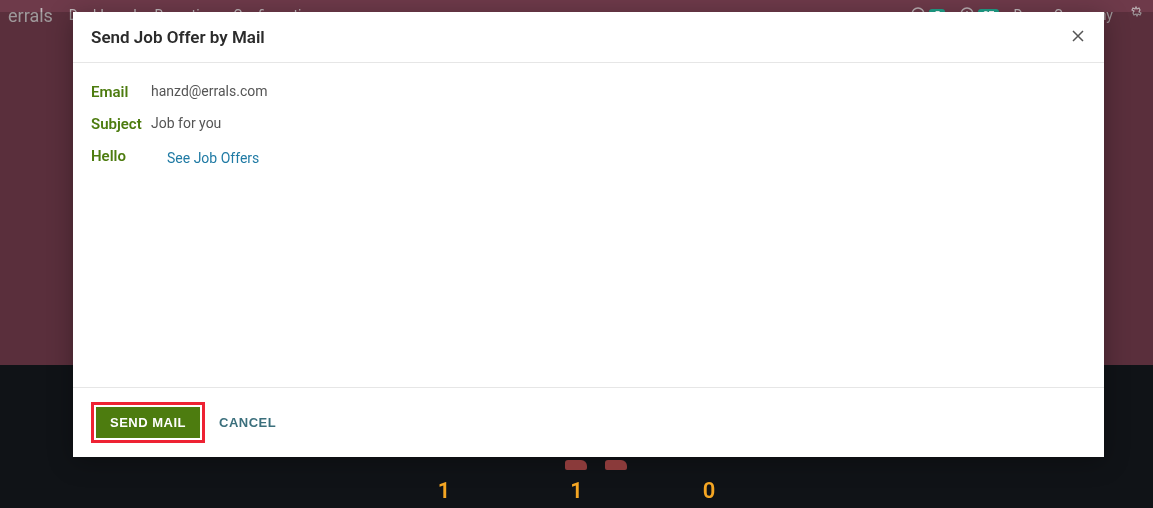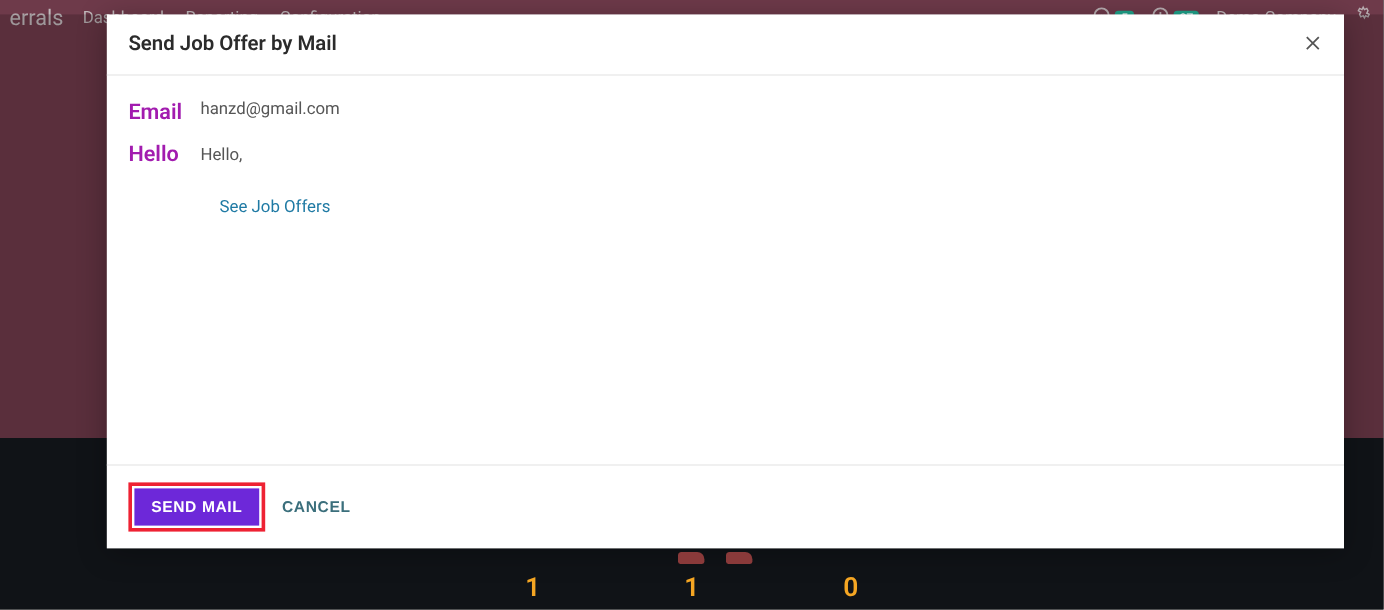--- a/index.html
+++ b/index.html
@@ -44,21 +44,21 @@
     .gear-icon { opacity: 0.8; }
 
     .overlay {
       position: absolute;
       top: 12px; left: 0; right: 0; bottom: 0;
       background: rgba(0,0,0,0.18);
     }
 
     .modal {
       position: absolute;
-      top: 12px; left: 89px;
+      top: 12px; left: 73px;
       width: 1031px; height: 445px;
       background: #fff;
       box-shadow: 0 4px 24px rgba(0,0,0,0.3);
       display: flex;
       flex-direction: column;
     }
     .modal-header {
       padding: 14px 18px;
       border-bottom: 1px solid #e6e6e6;
       display: flex;
@@ -74,44 +74,44 @@
       font-size: 14px;
       color: #555;
     }
     .form-row {
       display: flex;
       align-items: flex-start;
       margin-bottom: 14px;
     }
     .form-label {
       width: 60px;
-      color: #a21caf;
-      font-weight: 600;
-      font-size: 18px;
+      color: #4d7c0f;
+      font-weight: 600;
+      font-size: 15px;
     }
     .form-value { flex: 1; color: #555; }
     .body-content { line-height: 1.6; }
     .body-line1 { margin-bottom: 22px; }
     .body-line2 { margin-bottom: 0; }
     .body-link { color: #1f7aa4; cursor: pointer; margin-left: 16px; }
 
     .modal-footer {
       border-top: 1px solid #e6e6e6;
       padding: 14px 18px;
       display: flex;
       align-items: center;
       gap: 14px;
     }
     .highlight-box {
       border: 3px solid #e23;
       padding: 2px;
       display: inline-block;
     }
     .btn-primary {
-      background: #6d28d9;
+      background: #4d7c0f;
       color: #fff;
       border: none;
       padding: 8px 14px;
       font-size: 13px;
       font-weight: 600;
       letter-spacing: 0.5px;
       cursor: pointer;
     }
     .btn-secondary {
       background: none;
@@ -193,26 +193,29 @@
         <svg width="16" height="16" viewBox="0 0 16 16">
             <path d="M3 3l10 10M13 3L3 13" stroke="#555" stroke-width="1.5"></path>
           </svg>
       </span>
     </button>
   </div>
 
   <div class="modal-body">
     <div class="form-row">
       <span class="form-label">Email</span>
-      <span class="form-value">hanzd@gmail.com</span>
+      <span class="form-value">hanzd@errals.com</span>
+    </div>
+    <div class="form-row">
+      <span class="form-label">Subject</span>
+      <span class="form-value">Job for you</span>
     </div>
     <div class="form-row">
       <span class="form-label">Hello</span>
       <div class="form-value body-content">
-        <div class="body-line1">Hello,</div>
         <div class="body-link">See Job Offers</div>
       </div>
     </div>
   </div>
 
   <div class="modal-footer">
     <span class="highlight-box">
       <button class="btn-primary">SEND MAIL</button>
     </span>
     <button class="btn-secondary">CANCEL</button>

